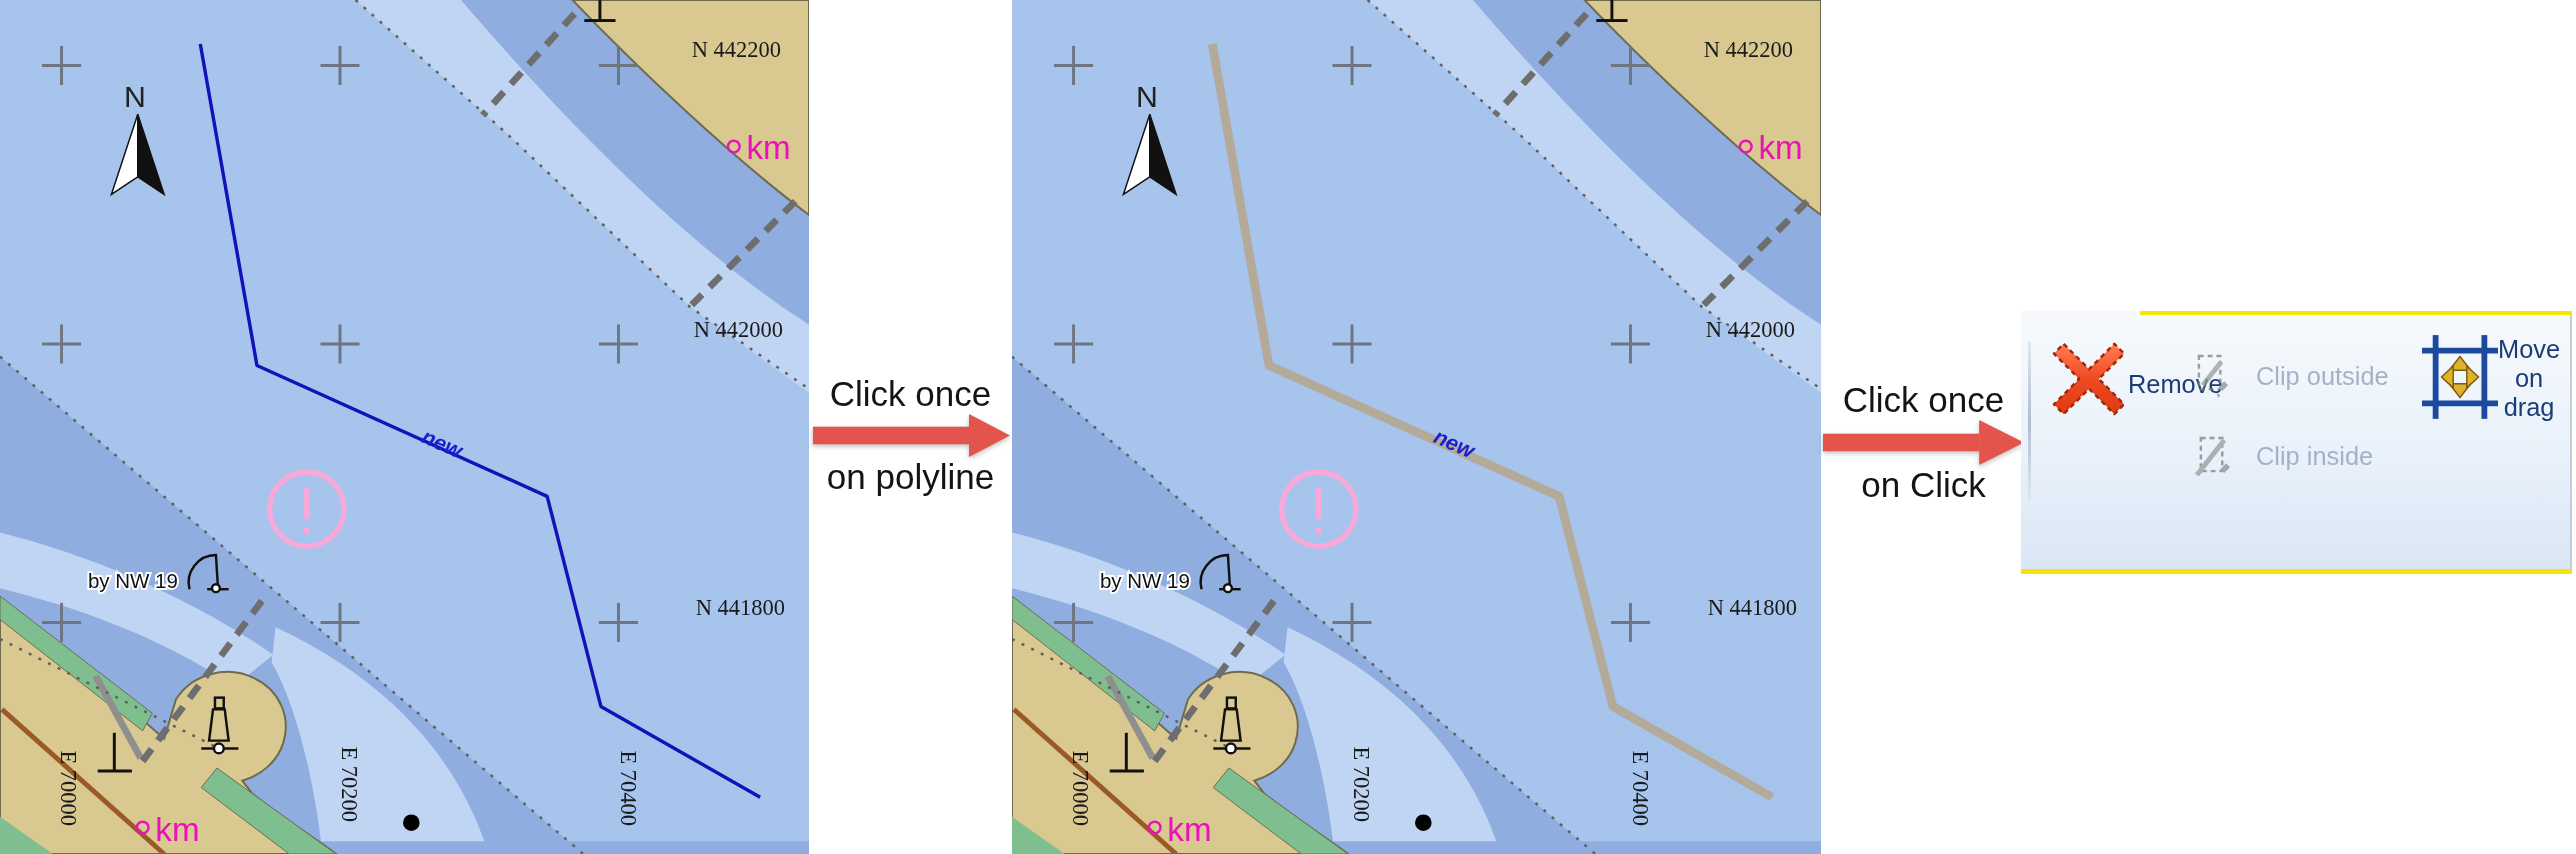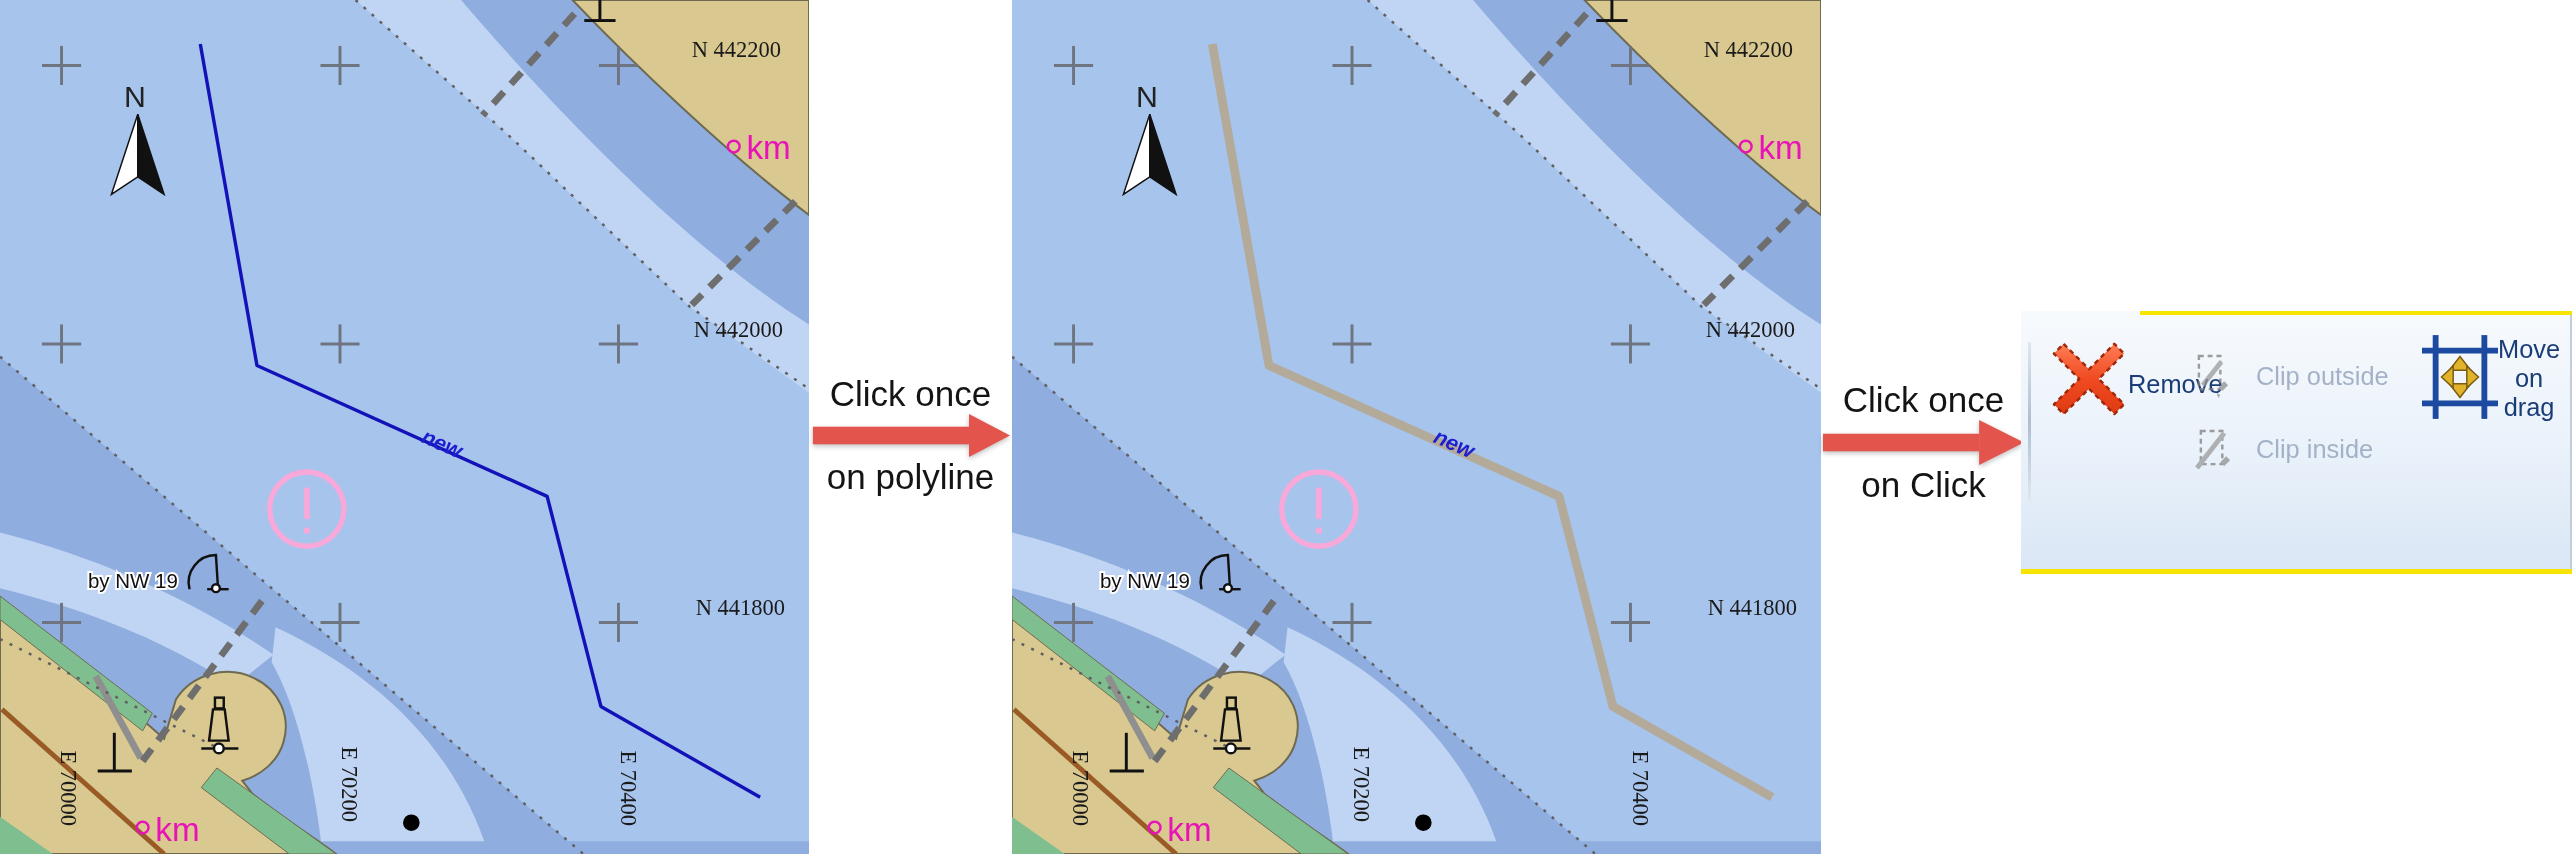--- a/index.html
+++ b/index.html
@@ -28,21 +28,21 @@
       background:linear-gradient(#dfe7f0,#aebdd0,#dfe7f0);}
   .rb-btn{position:absolute;background:none;border:none;padding:0;margin:0;cursor:pointer;
       font-family:"Liberation Sans",sans-serif;}
   .rb-big{display:flex;flex-direction:row;align-items:center;}
   .rb-label{font-size:25.4px;color:#1b3d77;line-height:29px;}
   .rb-small{display:flex;align-items:center;gap:22px;}
   .rb-disabled .rb-label{color:#a4b2c8;}
   #remove-button{left:29px;top:25.4px;width:127px;}
   #remove-button .rb-xicon{margin-bottom:11.7px;}
   #clip-outside-button{left:174px;top:41px;height:49px;}
-  #clip-inside-button{left:174px;top:114px;height:49px;}
+  #clip-inside-button{left:174px;top:121px;height:49px;}
   #move-on-drag-button{left:401px;top:21.5px;width:127px;}
   #move-on-drag-button .rb-label{width:117px;text-align:center;}
   .rb-group-label{position:absolute;left:0;width:346px;top:221px;text-align:center;
       font-size:24.4px;color:#5f7396;}
 </style>
 </head>
 <body>
 
 <div class="map-panel" id="map-before">
   <svg width="809" height="854" viewBox="0 0 828 874" xmlns="http://www.w3.org/2000/svg">

